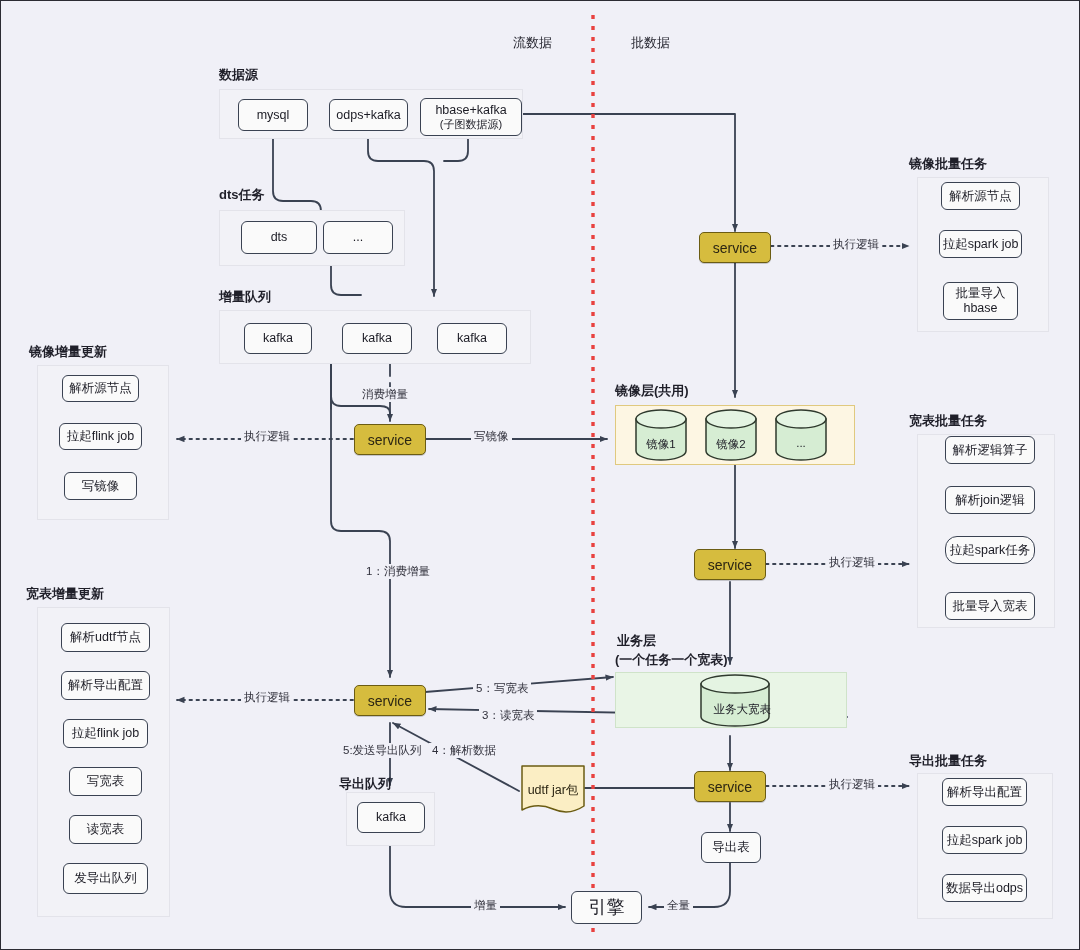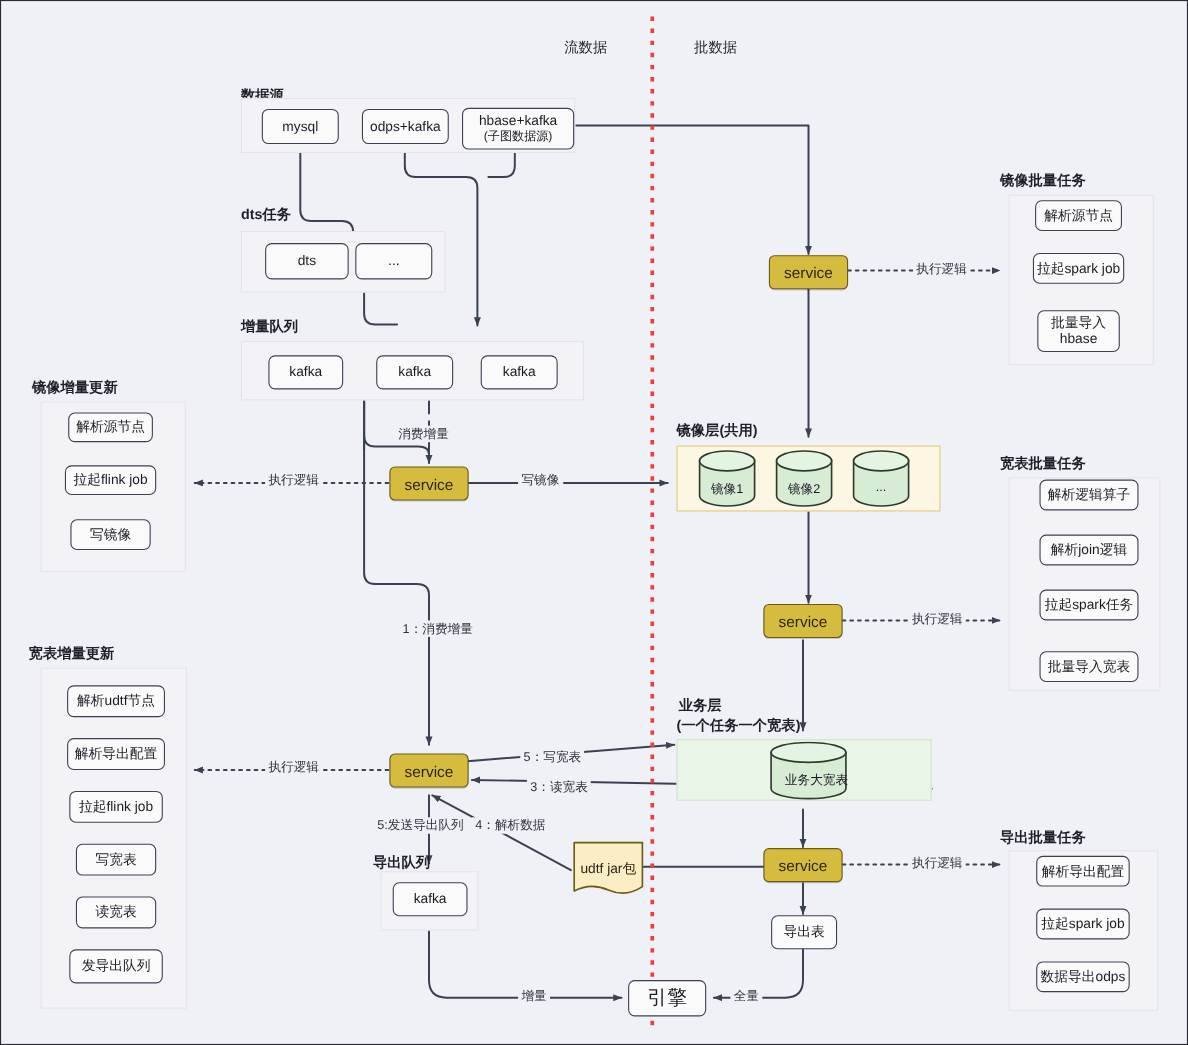--- a/index.html
+++ b/index.html
@@ -167,21 +167,21 @@
     </g>
 
     <g>
       <path d="M592,14 L592,936" fill="none" stroke="#e8413f" stroke-width="3.4" stroke-dasharray="4,7" stroke-linecap="butt"></path>
     </g>
   </svg>
 
   <div class="zone-label" style="left:512px;top:33px;">流数据</div>
   <div class="zone-label" style="left:630px;top:33px;">批数据</div>
 
-  <div class="group-title abs" style="left:218px;top:66px;margin-top:12px;">数据源</div>
+  <div class="group-title abs" style="left:218px;top:66px;">数据源</div>
   <div class="group abs" style="left:218px;top:88px;width:304px;height:50px;"></div>
   <div class="node abs" style="left:237px;top:98px;width:70px;height:32px;">mysql</div>
   <div class="node abs" style="left:328px;top:98px;width:79px;height:32px;">odps+kafka</div>
   <div class="node two-line abs" style="left:419px;top:97px;width:102px;height:38px;flex-direction:column;">
     <span>hbase+kafka</span>
     <span style="font-size:11px;">(子图数据源)</span>
   </div>
 
   <div class="group-title abs" style="left:218px;top:186px;">dts任务</div>
   <div class="group abs" style="left:218px;top:209px;width:186px;height:56px;"></div>
@@ -258,21 +258,21 @@
   <div class="node abs" style="left:938px;top:229px;width:83px;height:28px;">拉起spark job</div>
   <div class="node two-line abs" style="left:942px;top:281px;width:75px;height:38px;flex-direction:column;">
     <span>批量导入</span>
     <span>hbase</span>
   </div>
 
   <div class="group-title abs" style="left:908px;top:412px;">宽表批量任务</div>
   <div class="group abs" style="left:916px;top:433px;width:138px;height:194px;"></div>
   <div class="node abs" style="left:944px;top:435px;width:90px;height:28px;">解析逻辑算子</div>
   <div class="node abs" style="left:944px;top:485px;width:90px;height:28px;">解析join逻辑</div>
-  <div class="node abs" style="left:944px;top:535px;width:90px;height:28px;">拉起spark任务</div>
+  <div class="node abs" style="left:944px;top:535px;width:90px;height:28px;border-radius:12px;">拉起spark任务</div>
   <div class="node abs" style="left:944px;top:591px;width:90px;height:28px;">批量导入宽表</div>
 
   <div class="group-title abs" style="left:908px;top:752px;">导出批量任务</div>
   <div class="group abs" style="left:916px;top:772px;width:136px;height:146px;"></div>
   <div class="node abs" style="left:941px;top:777px;width:85px;height:28px;">解析导出配置</div>
   <div class="node abs" style="left:941px;top:825px;width:85px;height:28px;">拉起spark job</div>
   <div class="node abs" style="left:941px;top:873px;width:85px;height:28px;">数据导出odps</div>
 
   <div class="group-title abs" style="left:338px;top:775px;">导出队列</div>
   <div class="group abs" style="left:345px;top:791px;width:89px;height:54px;"></div>

